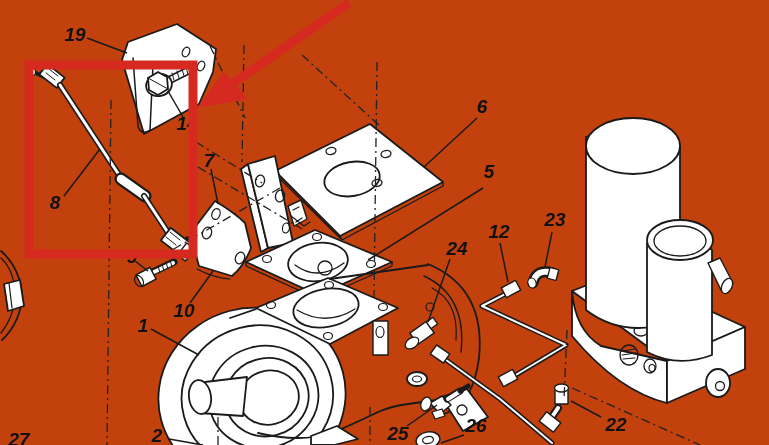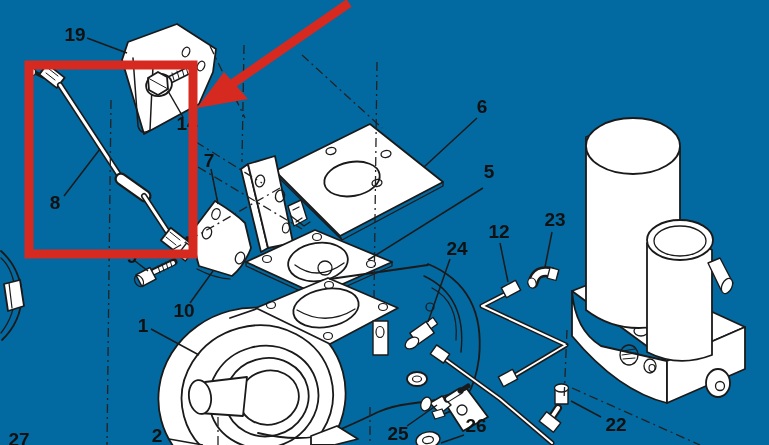--- a/index.html
+++ b/index.html
@@ -1,17 +1,17 @@
 <!DOCTYPE html>
 <html><head>
 <meta charset="utf-8">
 <style>
   html,body{margin:0;padding:0;background:#ffffff;}
-  .page{position:relative;width:769px;height:445px;background:#0369a1;overflow:hidden;
-        font-family:"Liberation Sans", sans-serif;}
+  .page{position:relative;width:769px;height:445px;background:#c2410c;overflow:hidden;
+        font-family:"Liberation Sans", sans-serif;font-style:italic;}
   svg{display:block;}
   .lbl{font-family:"Liberation Sans", sans-serif;font-weight:bold;font-size:19px;}
 </style>
 </head>
 <body>
 
 <div class="page">
 <svg width="769" height="445" viewBox="0 0 769 445">
 
   <g stroke="#1a1a1a" fill="none" stroke-width="1.8" stroke-linejoin="round" stroke-linecap="round">

